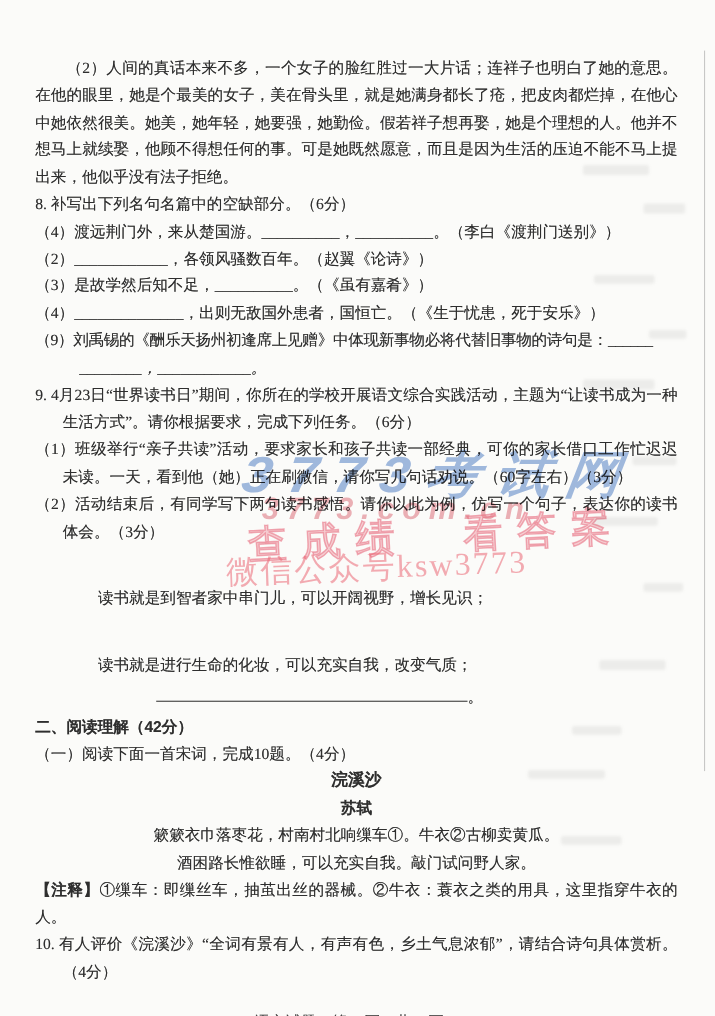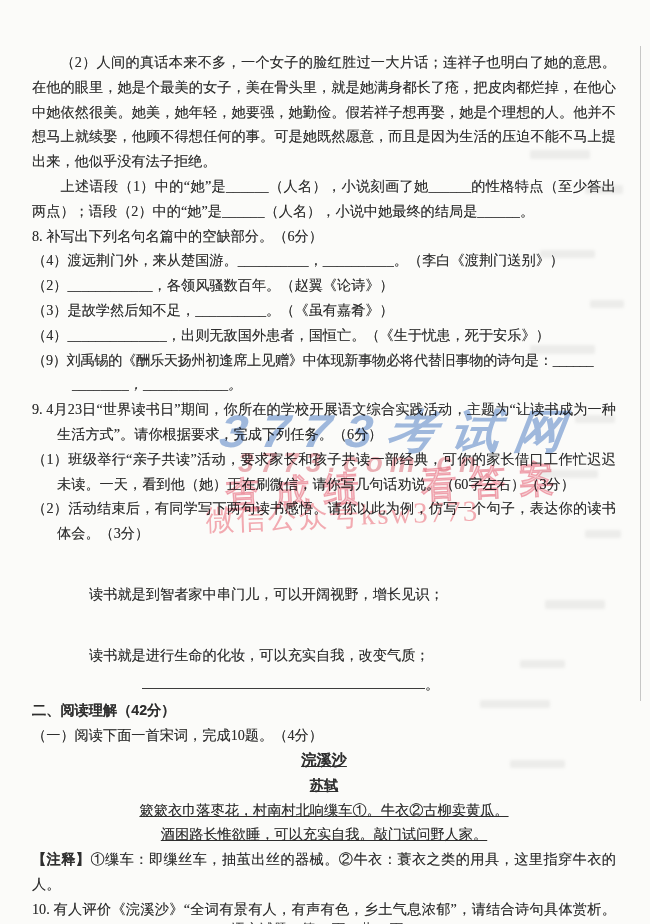--- a/index.html
+++ b/index.html
@@ -18,21 +18,21 @@
     font-size:14.2px; line-height:24.8px;
     text-shadow:0 0 .4px rgba(60,60,60,.55);
   }
   .just { text-align:justify; }
   .para-indent { text-indent:2em; text-align:justify; }
   .hang { padding-left:25px; text-indent:-25px; text-align:justify; }
   .cont5 { padding-left:40px;font-style:italic; }
   .quote { padding-left:57px;margin-top:36px; }
   .tight { letter-spacing:-0.3px; }
   .heiti { font-family:"Liberation Sans","DejaVu Sans",sans-serif; font-weight:700; }
-  .center { text-align:center;text-decoration:underline; }
+  .center { text-align:center; }
   .poem-title { font-size:15.2px; }
   .rule-wrap { margin:4px 0 2px 110px; }
   .rule { display:inline-block; width:283px; border-bottom:1.2px solid #3c3c3c; height:1em; vertical-align:baseline; }
 
   .footer {
     position:absolute; left:0; right:0; top:884px; z-index:2;
     text-align:center; font-size:13px; color:#404040; letter-spacing:1px;
     text-shadow:0 0 .4px rgba(80,80,80,.5);
     margin-top:36px;
   }
@@ -82,21 +82,20 @@
   <div class="smudge" style="left:520px;top:660px;width:45px;height:8px;"></div>
   <div class="smudge" style="left:480px;top:700px;width:70px;height:8px;"></div>
   <div class="smudge" style="left:510px;top:760px;width:55px;height:8px;"></div>
 
   <div class="edge-line"></div>
 
   <div class="content">
 
     <div class="para-indent">（2）人间的真话本来不多，一个女子的脸红胜过一大片话；连祥子也明白了她的意思。在他的眼里，她是个最美的女子，美在骨头里，就是她满身都长了疮，把皮肉都烂掉，在他心中她依然很美。她美，她年轻，她要强，她勤俭。假若祥子想再娶，她是个理想的人。他并不想马上就续娶，他顾不得想任何的事。可是她既然愿意，而且是因为生活的压迫不能不马上提出来，他似乎没有法子拒绝。</div>
 
-    <div class="para-indent">上述语段（1）中的“她”是______（人名），小说刻画了她______的性格特点（至少答出两点）；语段（2）中的“她”是______（人名），小说中她最终的结局是______。</div>
 
     <div>8. 补写出下列名句名篇中的空缺部分。（6分）</div>
     <div class="just">（4）渡远荆门外，来从楚国游。__________，__________。（李白《渡荆门送别》）</div>
     <div class="just">（2）____________，各领风骚数百年。（赵翼《论诗》）</div>
     <div class="just">（3）是故学然后知不足，__________。（《虽有嘉肴》）</div>
     <div class="just">（4）______________，出则无敌国外患者，国恒亡。（《生于忧患，死于安乐》）</div>
     <div class="just tight">（9）刘禹锡的《酬乐天扬州初逢席上见赠》中体现新事物必将代替旧事物的诗句是：______</div>
     <div class="cont5">________，____________。</div>
 
     <div class="hang">9. 4月23日“世界读书日”期间，你所在的学校开展语文综合实践活动，主题为“让读书成为一种生活方式”。请你根据要求，完成下列任务。（6分）</div>

